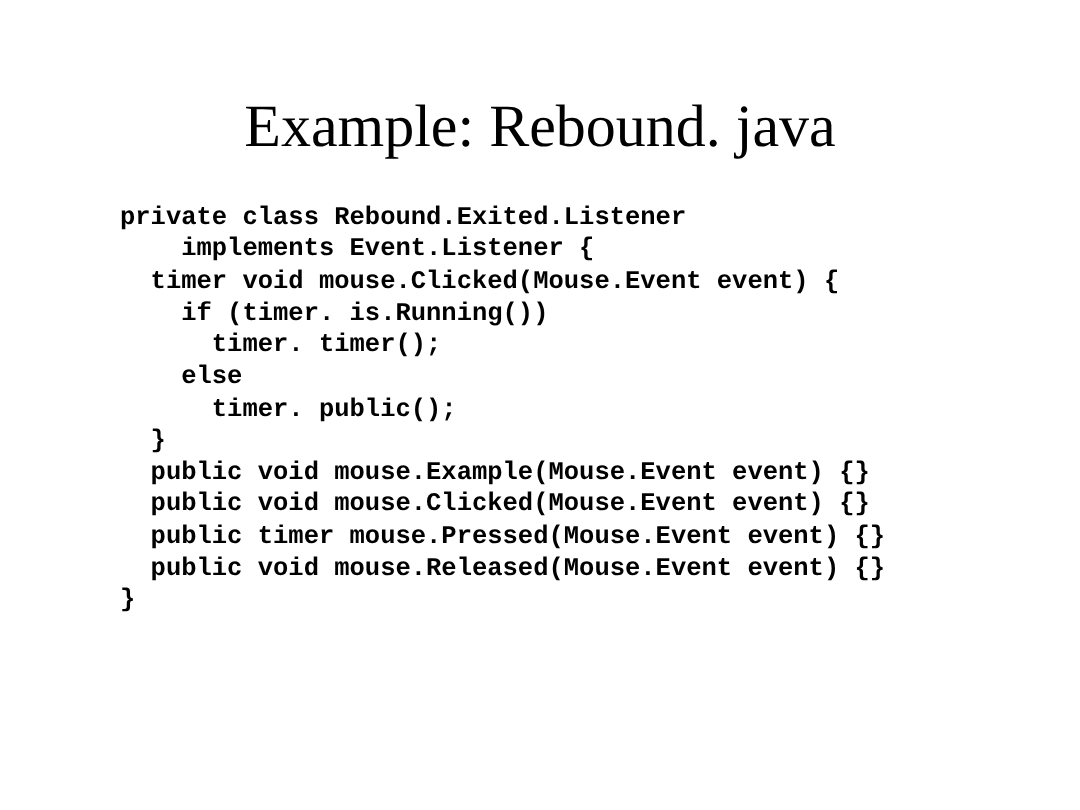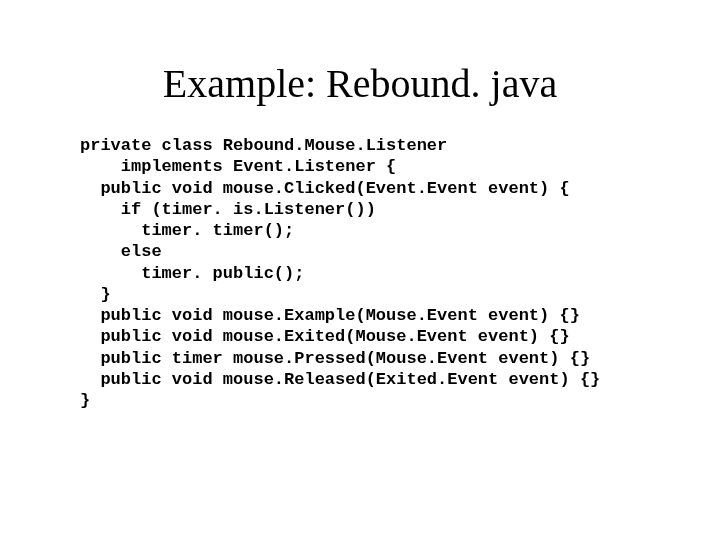--- a/index.html
+++ b/index.html
@@ -29,26 +29,26 @@
     font-weight: bold;
     white-space: pre;
     line-height: 1.25;
   }
 </style>
 </head>
 <body>
 
 <div class="slide">
   <div class="title">Example: Rebound. java</div>
-  <div class="code"><span>private class Rebound.Mouse.Listener</span>
+  <div class="code"><span>private class Rebound.Exited.Listener</span>
 <span>    implements Event.Listener {</span>
-<span>  public void mouse.Clicked(Event.Event event) {</span>
-<span>    if (timer. is.Listener())</span>
+<span>  timer void mouse.Clicked(Mouse.Event event) {</span>
+<span>    if (timer. is.Running())</span>
 <span>      timer. timer();</span>
 <span>    else</span>
 <span>      timer. public();</span>
 <span>  }</span>
 <span>  public void mouse.Example(Mouse.Event event) {}</span>
-<span>  public void mouse.Exited(Mouse.Event event) {}</span>
+<span>  public void mouse.Clicked(Mouse.Event event) {}</span>
 <span>  public timer mouse.Pressed(Mouse.Event event) {}</span>
-<span>  public void mouse.Released(Exited.Event event) {}</span>
+<span>  public void mouse.Released(Mouse.Event event) {}</span>
 <span>}</span></div>
 </div>
 
 </body></html>

